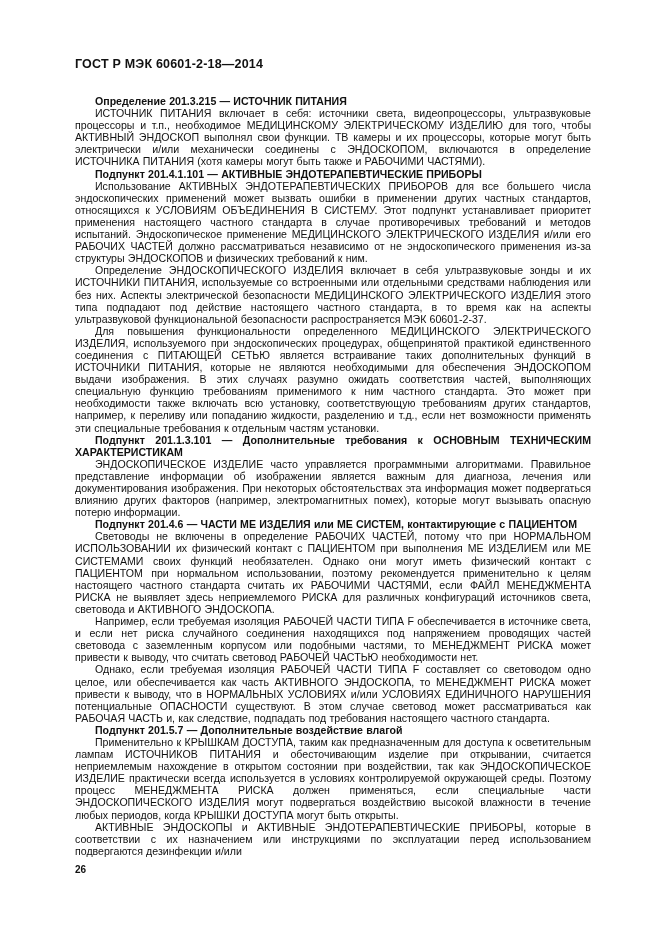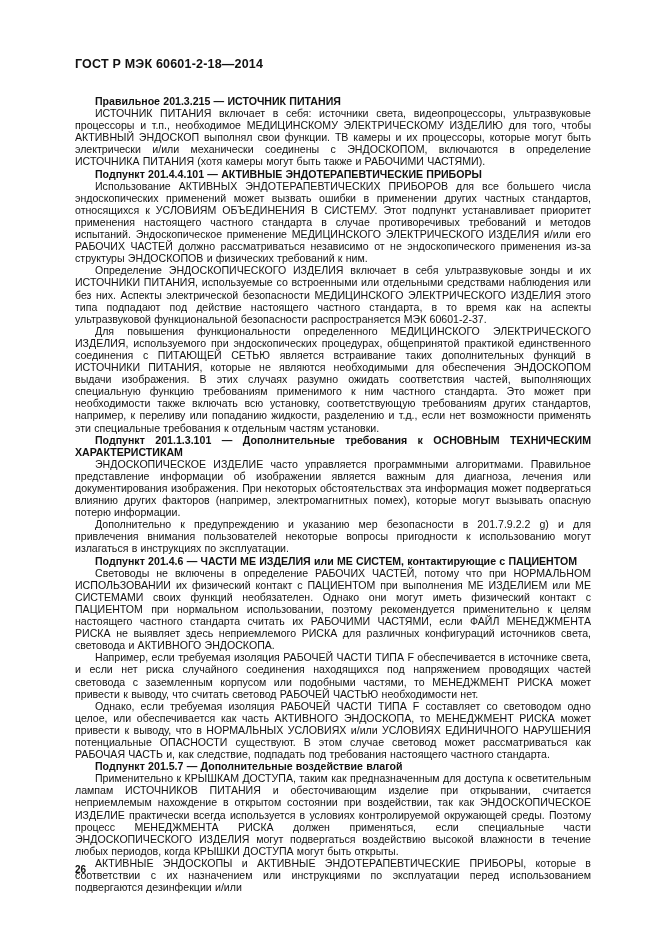--- a/index.html
+++ b/index.html
@@ -52,29 +52,28 @@
   }
 </style>
 </head>
 <body>
 
 <div class="page">
 
   <div class="doc-header">ГОСТ Р МЭК 60601-2-18—2014</div>
 
   <div class="content">
-    <p class="heading">Правильное 201.3.215 — ИСТОЧНИК ПИТАНИЯ</p>
+    <p class="heading">Определение 201.3.215 — ИСТОЧНИК ПИТАНИЯ</p>
     <p class="body">ИСТОЧНИК ПИТАНИЯ включает в себя: источники света, видеопроцессоры, ультразвуковые процессоры и т.п., необходимое МЕДИЦИНСКОМУ ЭЛЕКТРИЧЕСКОМУ ИЗДЕЛИЮ для того, чтобы АКТИВНЫЙ ЭНДОСКОП выполнял свои функции. ТВ камеры и их процессоры, которые могут быть электрически и/или механически соединены с ЭНДОСКОПОМ, включаются в определение ИСТОЧНИКА ПИТАНИЯ (хотя камеры могут быть также и РАБОЧИМИ ЧАСТЯМИ).</p>
-    <p class="heading">Подпункт 201.4.4.101 — АКТИВНЫЕ ЭНДОТЕРАПЕВТИЧЕСКИЕ ПРИБОРЫ</p>
+    <p class="heading">Подпункт 201.4.1.101 — АКТИВНЫЕ ЭНДОТЕРАПЕВТИЧЕСКИЕ ПРИБОРЫ</p>
     <p class="body">Использование АКТИВНЫХ ЭНДОТЕРАПЕВТИЧЕСКИХ ПРИБОРОВ для все большего числа эндоскопических применений может вызвать ошибки в применении других частных стандартов, относящихся к УСЛОВИЯМ ОБЪЕДИНЕНИЯ В СИСТЕМУ. Этот подпункт устанавливает приоритет применения настоящего частного стандарта в случае противоречивых требований и методов испытаний. Эндоскопическое применение МЕДИЦИНСКОГО ЭЛЕКТРИЧЕСКОГО ИЗДЕЛИЯ и/или его РАБОЧИХ ЧАСТЕЙ должно рассматриваться независимо от не эндоскопического применения из-за структуры ЭНДОСКОПОВ и физических требований к ним.</p>
     <p class="body">Определение ЭНДОСКОПИЧЕСКОГО ИЗДЕЛИЯ включает в себя ультразвуковые зонды и их ИСТОЧНИКИ ПИТАНИЯ, используемые со встроенными или отдельными средствами наблюдения или без них. Аспекты электрической безопасности МЕДИЦИНСКОГО ЭЛЕКТРИЧЕСКОГО ИЗДЕЛИЯ этого типа подпадают под действие настоящего частного стандарта, в то время как на аспекты ультразвуковой функциональной безопасности распространяется МЭК 60601-2-37.</p>
     <p class="body">Для повышения функциональности определенного МЕДИЦИНСКОГО ЭЛЕКТРИЧЕСКОГО ИЗДЕЛИЯ, используемого при эндоскопических процедурах, общепринятой практикой единственного соединения с ПИТАЮЩЕЙ СЕТЬЮ является встраивание таких дополнительных функций в ИСТОЧНИКИ ПИТАНИЯ, которые не являются необходимыми для обеспечения ЭНДОСКОПОМ выдачи изображения. В этих случаях разумно ожидать соответствия частей, выполняющих специальную функцию требованиям применимого к ним частного стандарта. Это может при необходимости также включать всю установку, соответствующую требованиям других стандартов, например, к переливу или попаданию жидкости, разделению и т.д., если нет возможности применять эти специальные требования к отдельным частям установки.</p>
     <p class="heading">Подпункт 201.1.3.101 — Дополнительные требования к ОСНОВНЫМ ТЕХНИЧЕСКИМ ХАРАКТЕРИСТИКАМ</p>
     <p class="body">ЭНДОСКОПИЧЕСКОЕ ИЗДЕЛИЕ часто управляется программными алгоритмами. Правильное представление информации об изображении является важным для диагноза, лечения или документирования изображения. При некоторых обстоятельствах эта информация может подвергаться влиянию других факторов (например, электромагнитных помех), которые могут вызывать опасную потерю информации.</p>
-    <p class="body">Дополнительно к предупреждению и указанию мер безопасности в 201.7.9.2.2 g) и для привлечения внимания пользователей некоторые вопросы пригодности к использованию могут излагаться в инструкциях по эксплуатации.</p>
     <p class="heading">Подпункт 201.4.6 — ЧАСТИ МЕ ИЗДЕЛИЯ или МЕ СИСТЕМ, контактирующие с ПАЦИЕНТОМ</p>
     <p class="body">Световоды не включены в определение РАБОЧИХ ЧАСТЕЙ, потому что при НОРМАЛЬНОМ ИСПОЛЬЗОВАНИИ их физический контакт с ПАЦИЕНТОМ при выполнения МЕ ИЗДЕЛИЕМ или МЕ СИСТЕМАМИ своих функций необязателен. Однако они могут иметь физический контакт с ПАЦИЕНТОМ при нормальном использовании, поэтому рекомендуется применительно к целям настоящего частного стандарта считать их РАБОЧИМИ ЧАСТЯМИ, если ФАЙЛ МЕНЕДЖМЕНТА РИСКА не выявляет здесь неприемлемого РИСКА для различных конфигураций источников света, световода и АКТИВНОГО ЭНДОСКОПА.</p>
     <p class="body">Например, если требуемая изоляция РАБОЧЕЙ ЧАСТИ ТИПА F обеспечивается в источнике света, и если нет риска случайного соединения находящихся под напряжением проводящих частей световода с заземленным корпусом или подобными частями, то МЕНЕДЖМЕНТ РИСКА может привести к выводу, что считать световод РАБОЧЕЙ ЧАСТЬЮ необходимости нет.</p>
     <p class="body">Однако, если требуемая изоляция РАБОЧЕЙ ЧАСТИ ТИПА F составляет со световодом одно целое, или обеспечивается как часть АКТИВНОГО ЭНДОСКОПА, то МЕНЕДЖМЕНТ РИСКА может привести к выводу, что в НОРМАЛЬНЫХ УСЛОВИЯХ и/или УСЛОВИЯХ ЕДИНИЧНОГО НАРУШЕНИЯ потенциальные ОПАСНОСТИ существуют. В этом случае световод может рассматриваться как РАБОЧАЯ ЧАСТЬ и, как следствие, подпадать под требования настоящего частного стандарта.</p>
     <p class="heading">Подпункт 201.5.7 — Дополнительные воздействие влагой</p>
     <p class="body">Применительно к КРЫШКАМ ДОСТУПА, таким как предназначенным для доступа к осветительным лампам ИСТОЧНИКОВ ПИТАНИЯ и обесточивающим изделие при открывании, считается неприемлемым нахождение в открытом состоянии при воздействии, так как ЭНДОСКОПИЧЕСКОЕ ИЗДЕЛИЕ практически всегда используется в условиях контролируемой окружающей среды. Поэтому процесс МЕНЕДЖМЕНТА РИСКА должен применяться, если специальные части ЭНДОСКОПИЧЕСКОГО ИЗДЕЛИЯ могут подвергаться воздействию высокой влажности в течение любых периодов, когда КРЫШКИ ДОСТУПА могут быть открыты.</p>
     <p class="body">АКТИВНЫЕ ЭНДОСКОПЫ и АКТИВНЫЕ ЭНДОТЕРАПЕВТИЧЕСКИЕ ПРИБОРЫ, которые в соответствии с их назначением или инструкциями по эксплуатации перед использованием подвергаются дезинфекции и/или</p>
   </div>
 
   <div class="page-footer">26</div>

